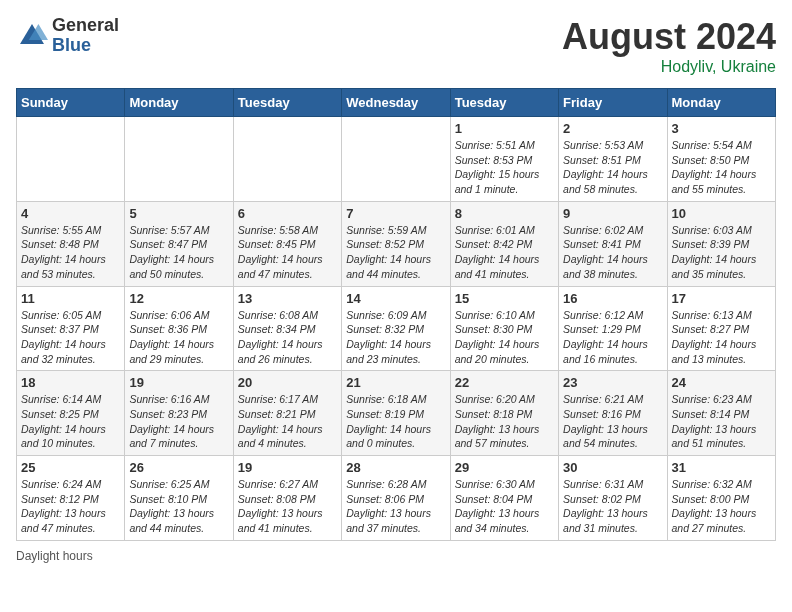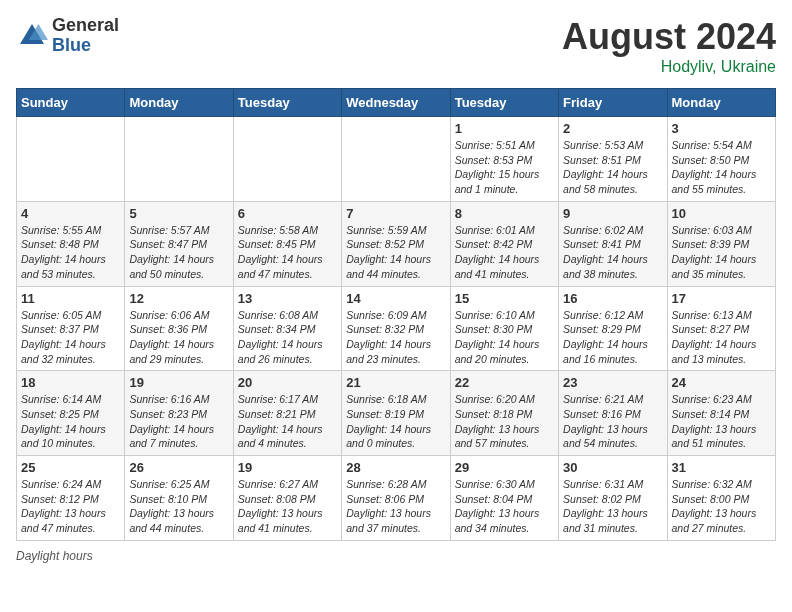--- a/index.html
+++ b/index.html
@@ -82,21 +82,20 @@
       line-height: 1.4;
       font-style: italic;
     }
     .empty-cell {
       background: #fff !important;
     }
     .footer-note {
       margin-top: 8px;
       font-size: 12px;
       color: #555;
-      font-style: italic;
     }
   </style>
 </head>
 <body>
 
 <div class="header">
   <div class="logo">
     <svg class="logo-icon" viewBox="0 0 40 40">
       <polygon points="20,5 35,30 5,30" fill="#2a6099"></polygon>
       <polygon points="28,5 40,25 16,25" fill="#4a90c4" opacity="0.7"></polygon>
@@ -220,21 +219,21 @@
         </td>
         <td>
           <div class="day-number">15</div>
           <div class="day-info">Sunrise: 6:10 AM
 Sunset: 8:30 PM
 Daylight: 14 hours and 20 minutes.</div>
         </td>
         <td>
           <div class="day-number">16</div>
           <div class="day-info">Sunrise: 6:12 AM
-Sunset: 8:29 PM
+Sunset: 1:29 PM
 Daylight: 14 hours and 16 minutes.</div>
         </td>
         <td>
           <div class="day-number">17</div>
           <div class="day-info">Sunrise: 6:13 AM
 Sunset: 8:27 PM
 Daylight: 14 hours and 13 minutes.</div>
         </td>
       </tr>
       <tr>

